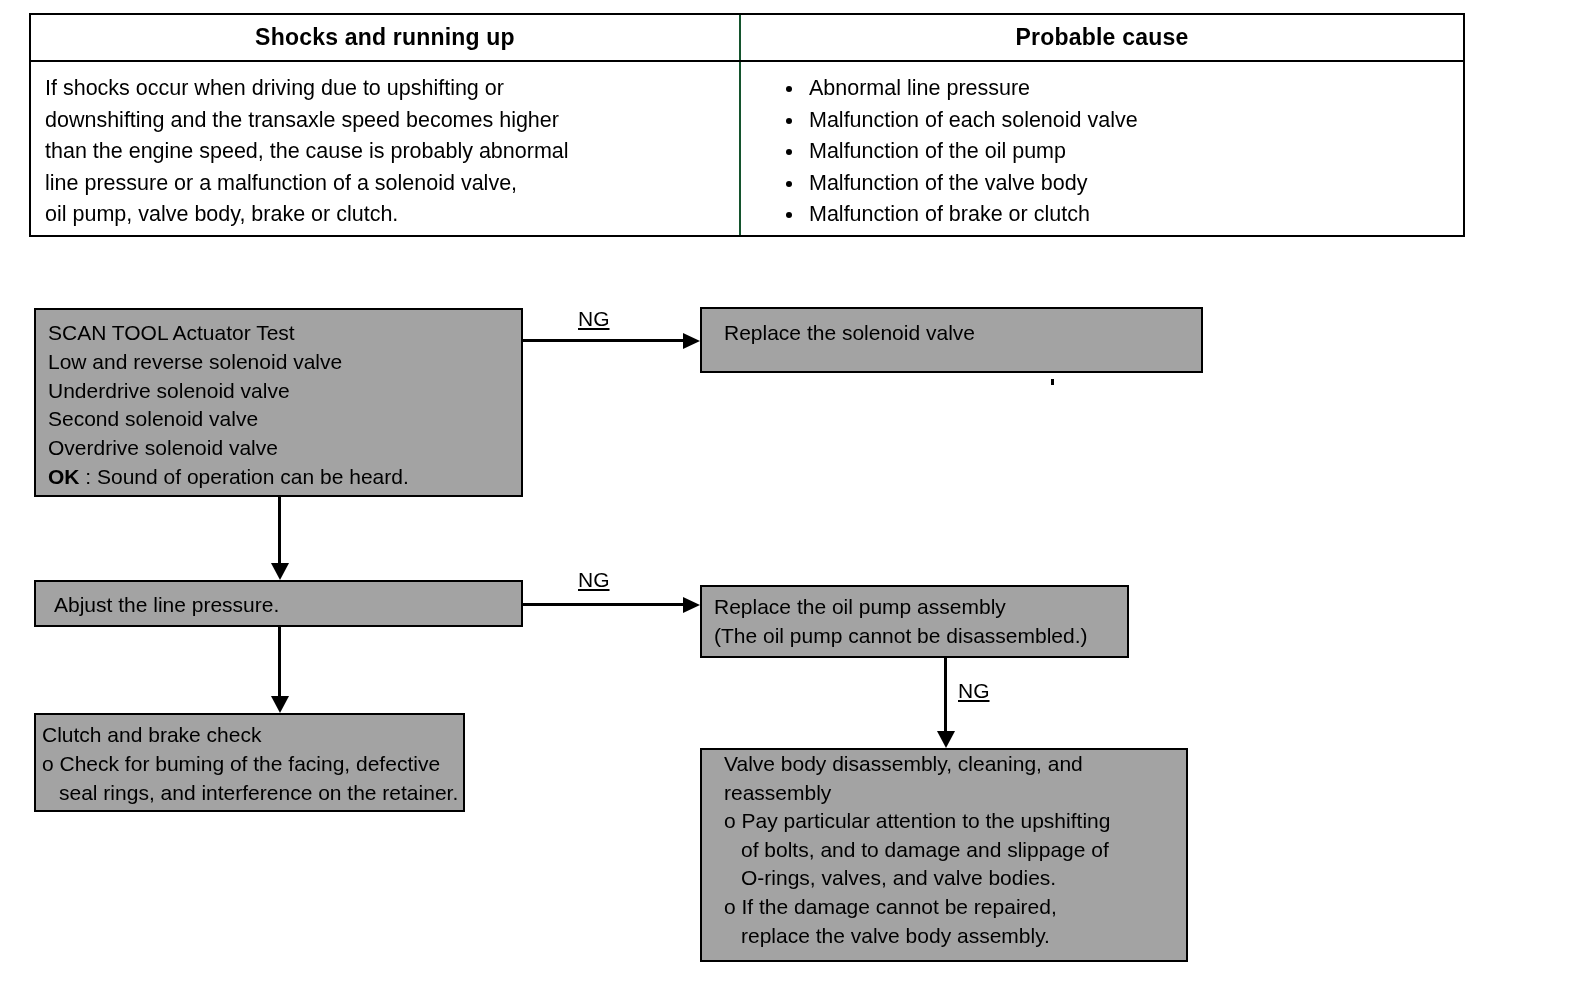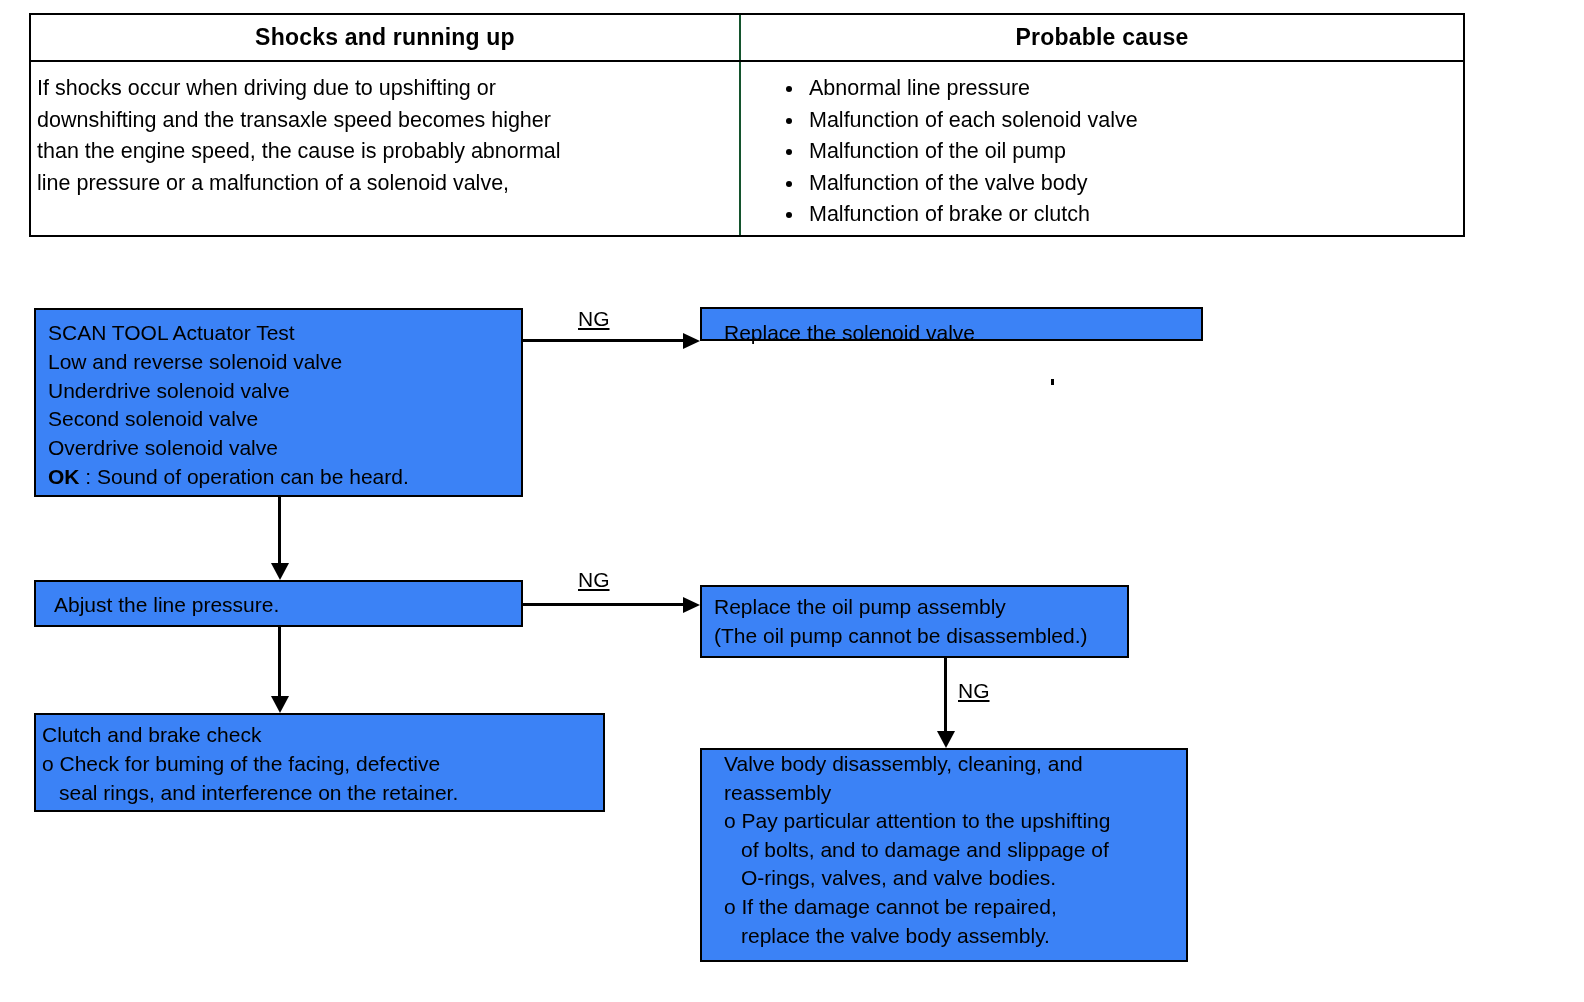--- a/index.html
+++ b/index.html
@@ -62,21 +62,21 @@
     display: flex;
     align-items: center;
     justify-content: center;
   }
   .head-label {
     font-size: 23px;
     font-weight: bold;
     letter-spacing: 0.2px;
   }
   .para {
-    padding: 11px 0 0 6px;
+    padding: 11px 0 0 14px;
     font-size: 21.5px;
     line-height: 31.5px;
     white-space: nowrap;
   }
   .para div { white-space: nowrap; }
 
   .bullets {
     list-style: none;
     margin: 0;
     padding: 11px 0 0 0;
@@ -96,49 +96,49 @@
     height: 6px;
     background: #000;
     border-radius: 50%;
   }
 
   
   .fbox {
     position: absolute;
     border: 2.5px solid #000;
     box-sizing: border-box;
-    background: #3b82f6;
+    background: #a3a3a3;
   }
   .fbox .lines {
     font-size: 21px;
     line-height: 28.8px;
     white-space: nowrap;
   }
   .fbox .lines div { white-space: nowrap; }
   .bold { font-weight: bold; }
 
   
   #box-scan-tool {
     left: 34px; top: 308px; width: 489px; height: 189px;
     padding: 9px 0 0 12px;
   }
   #box-replace-solenoid {
-    left: 700px; top: 307px; width: 503px; height: 34px;
+    left: 700px; top: 307px; width: 503px; height: 66px;
     padding: 10px 0 0 22px;
   }
   #box-adjust-line-pressure {
     left: 34px; top: 580px; width: 489px; height: 47px;
     padding: 9px 0 4px 18px;
   }
   #box-replace-oil-pump {
     left: 700px; top: 585px; width: 429px; height: 73px;
     padding: 6px 0 0 12px;
   }
   #box-clutch-brake-check {
-    left: 34px; top: 713px; width: 571px; height: 99px;
+    left: 34px; top: 713px; width: 431px; height: 99px;
     padding: 6px 8px 0 6px;
   }
   #box-valve-body {
     left: 700px; top: 748px; width: 488px; height: 214px;
     padding: 0 0 0 22px;
   }
   #box-valve-body .lines { line-height: 28.6px; }
   .indent { padding-left: 17px; }
 
   
@@ -204,20 +204,21 @@
       </div>
     </div>
 
     <div class="sym-body">
       <div class="col-left">
         <div class="para">
           <div>If shocks occur when driving due to upshifting or</div>
           <div>downshifting and the transaxle speed becomes higher</div>
           <div>than the engine speed, the cause is probably abnormal</div>
           <div>line pressure or a malfunction of a solenoid valve,</div>
+          <div>oil pump, valve body, brake or clutch.</div>
         </div>
       </div>
       <div class="col-right">
         <ul class="bullets">
           <li>
             <span class="bul-dot"></span>
             <span>Abnormal line pressure</span>
           </li>
           <li>
             <span class="bul-dot"></span>

